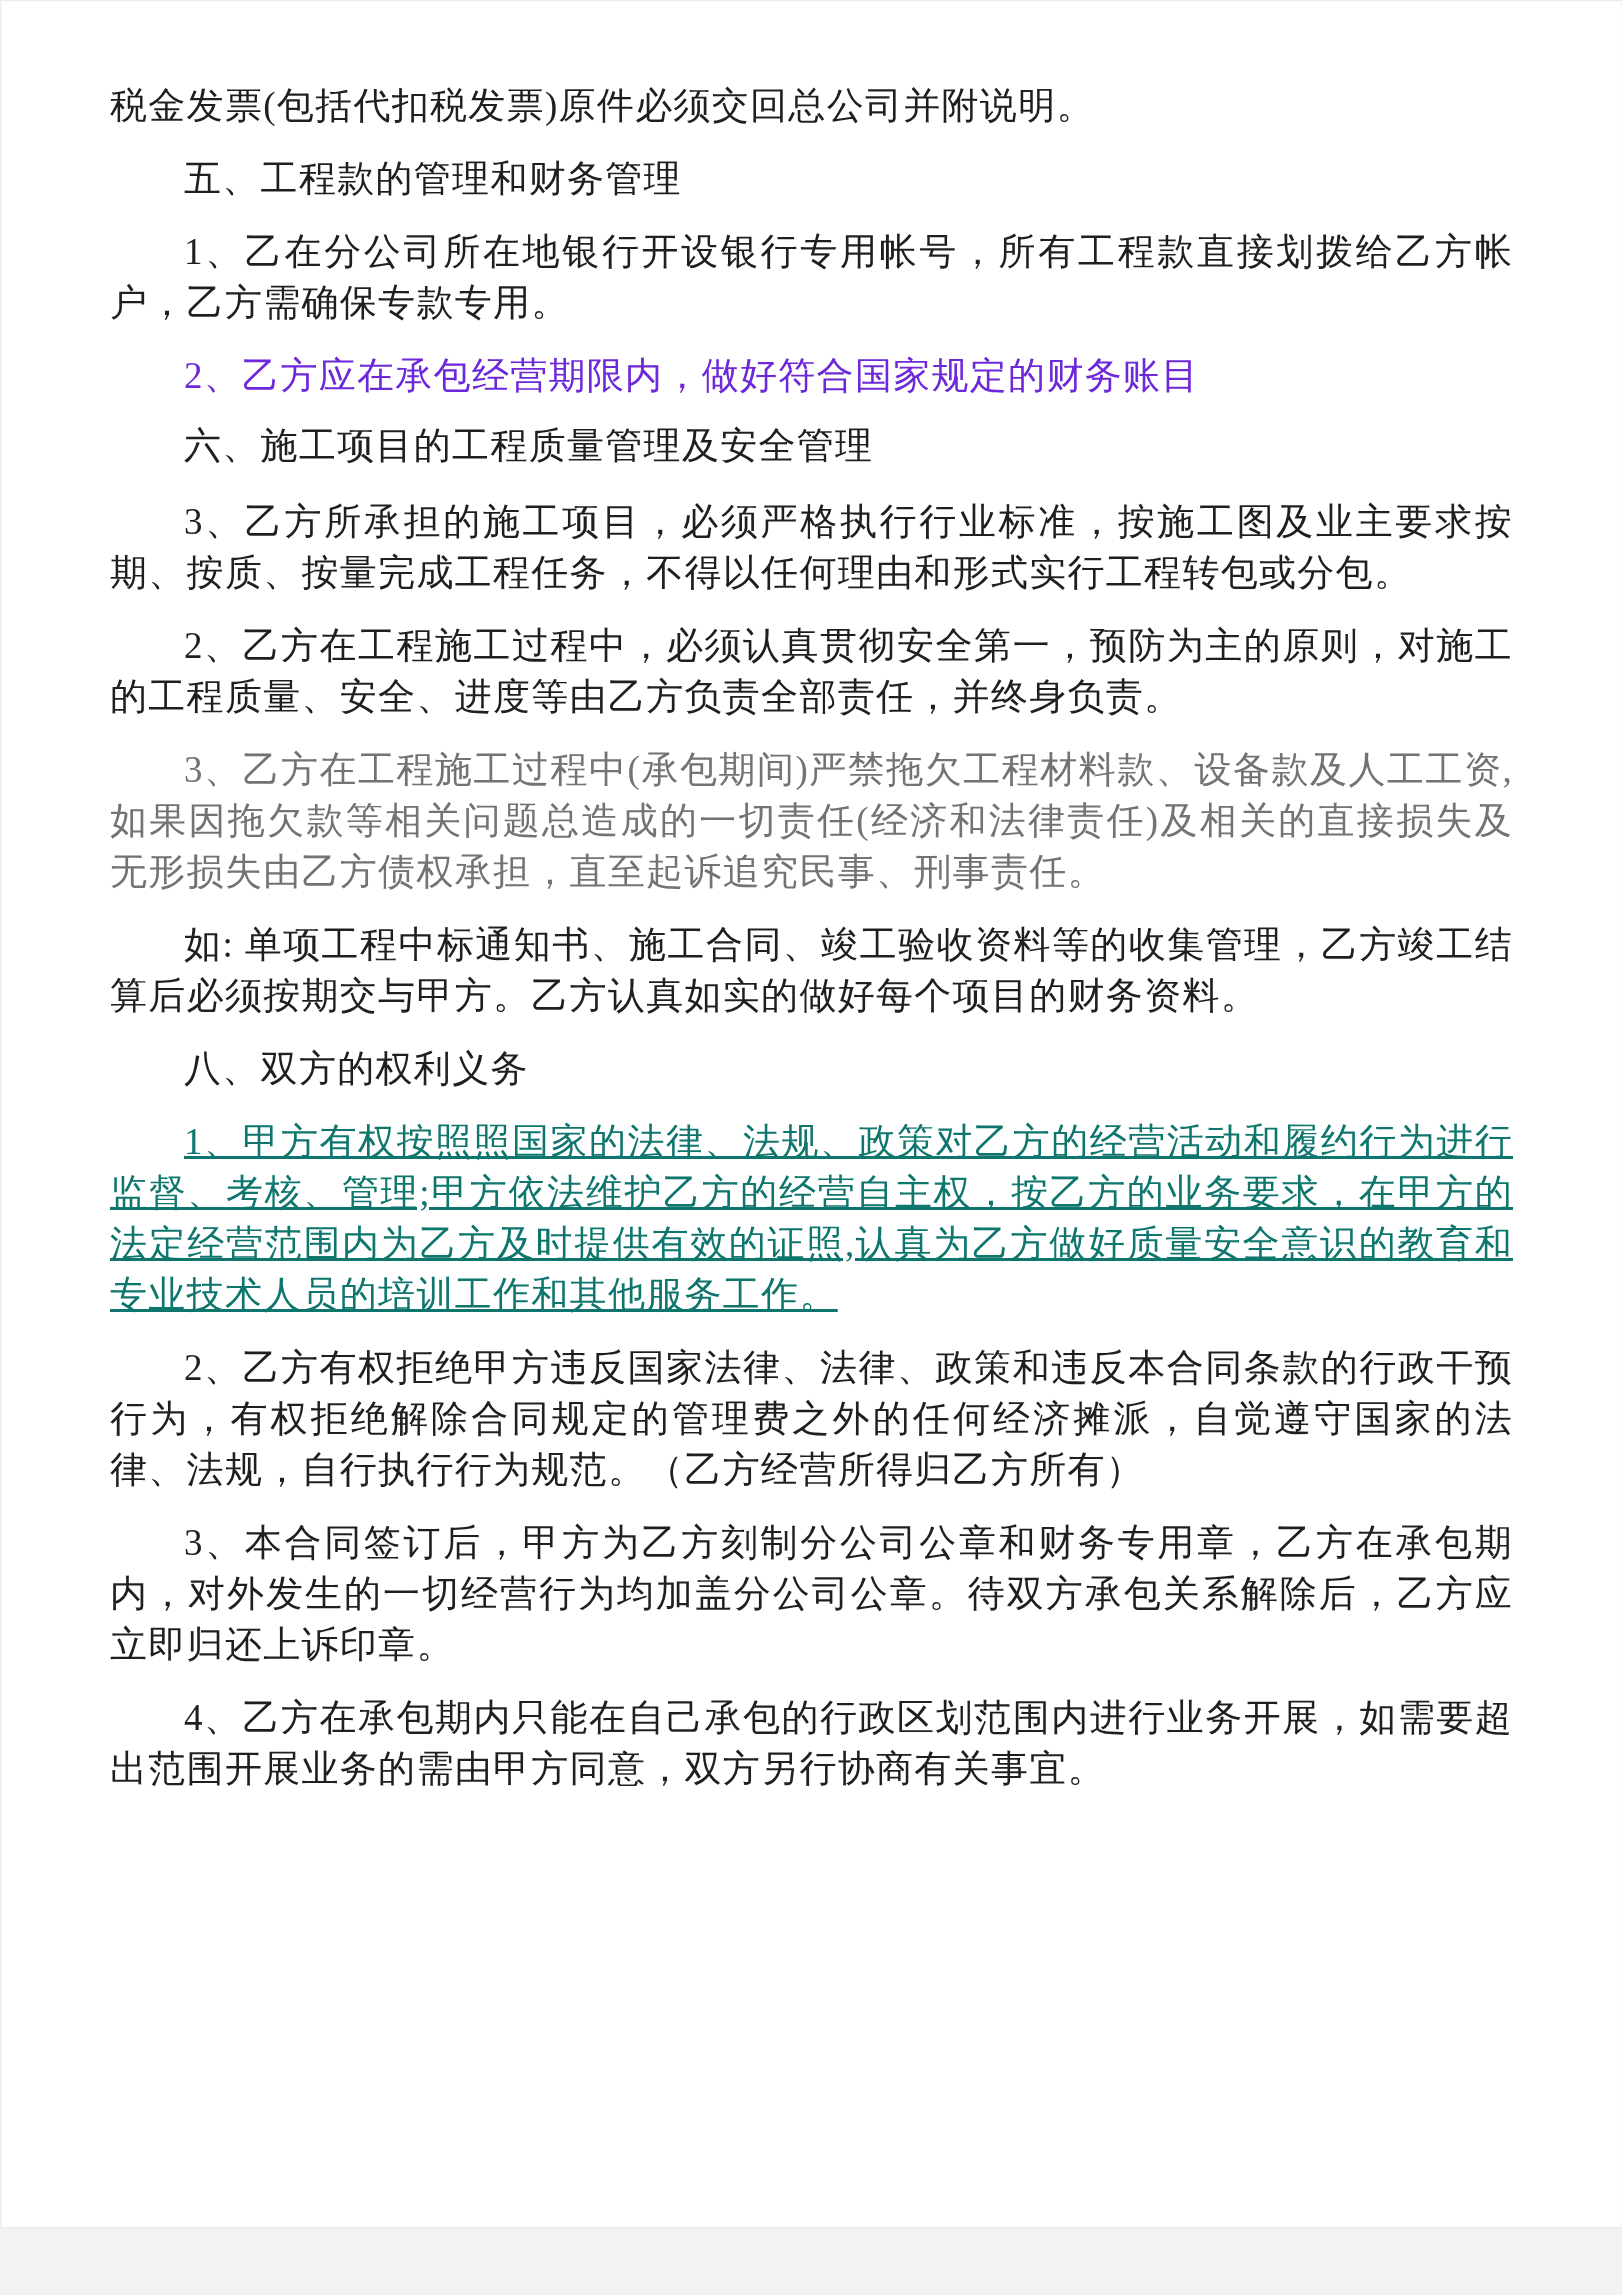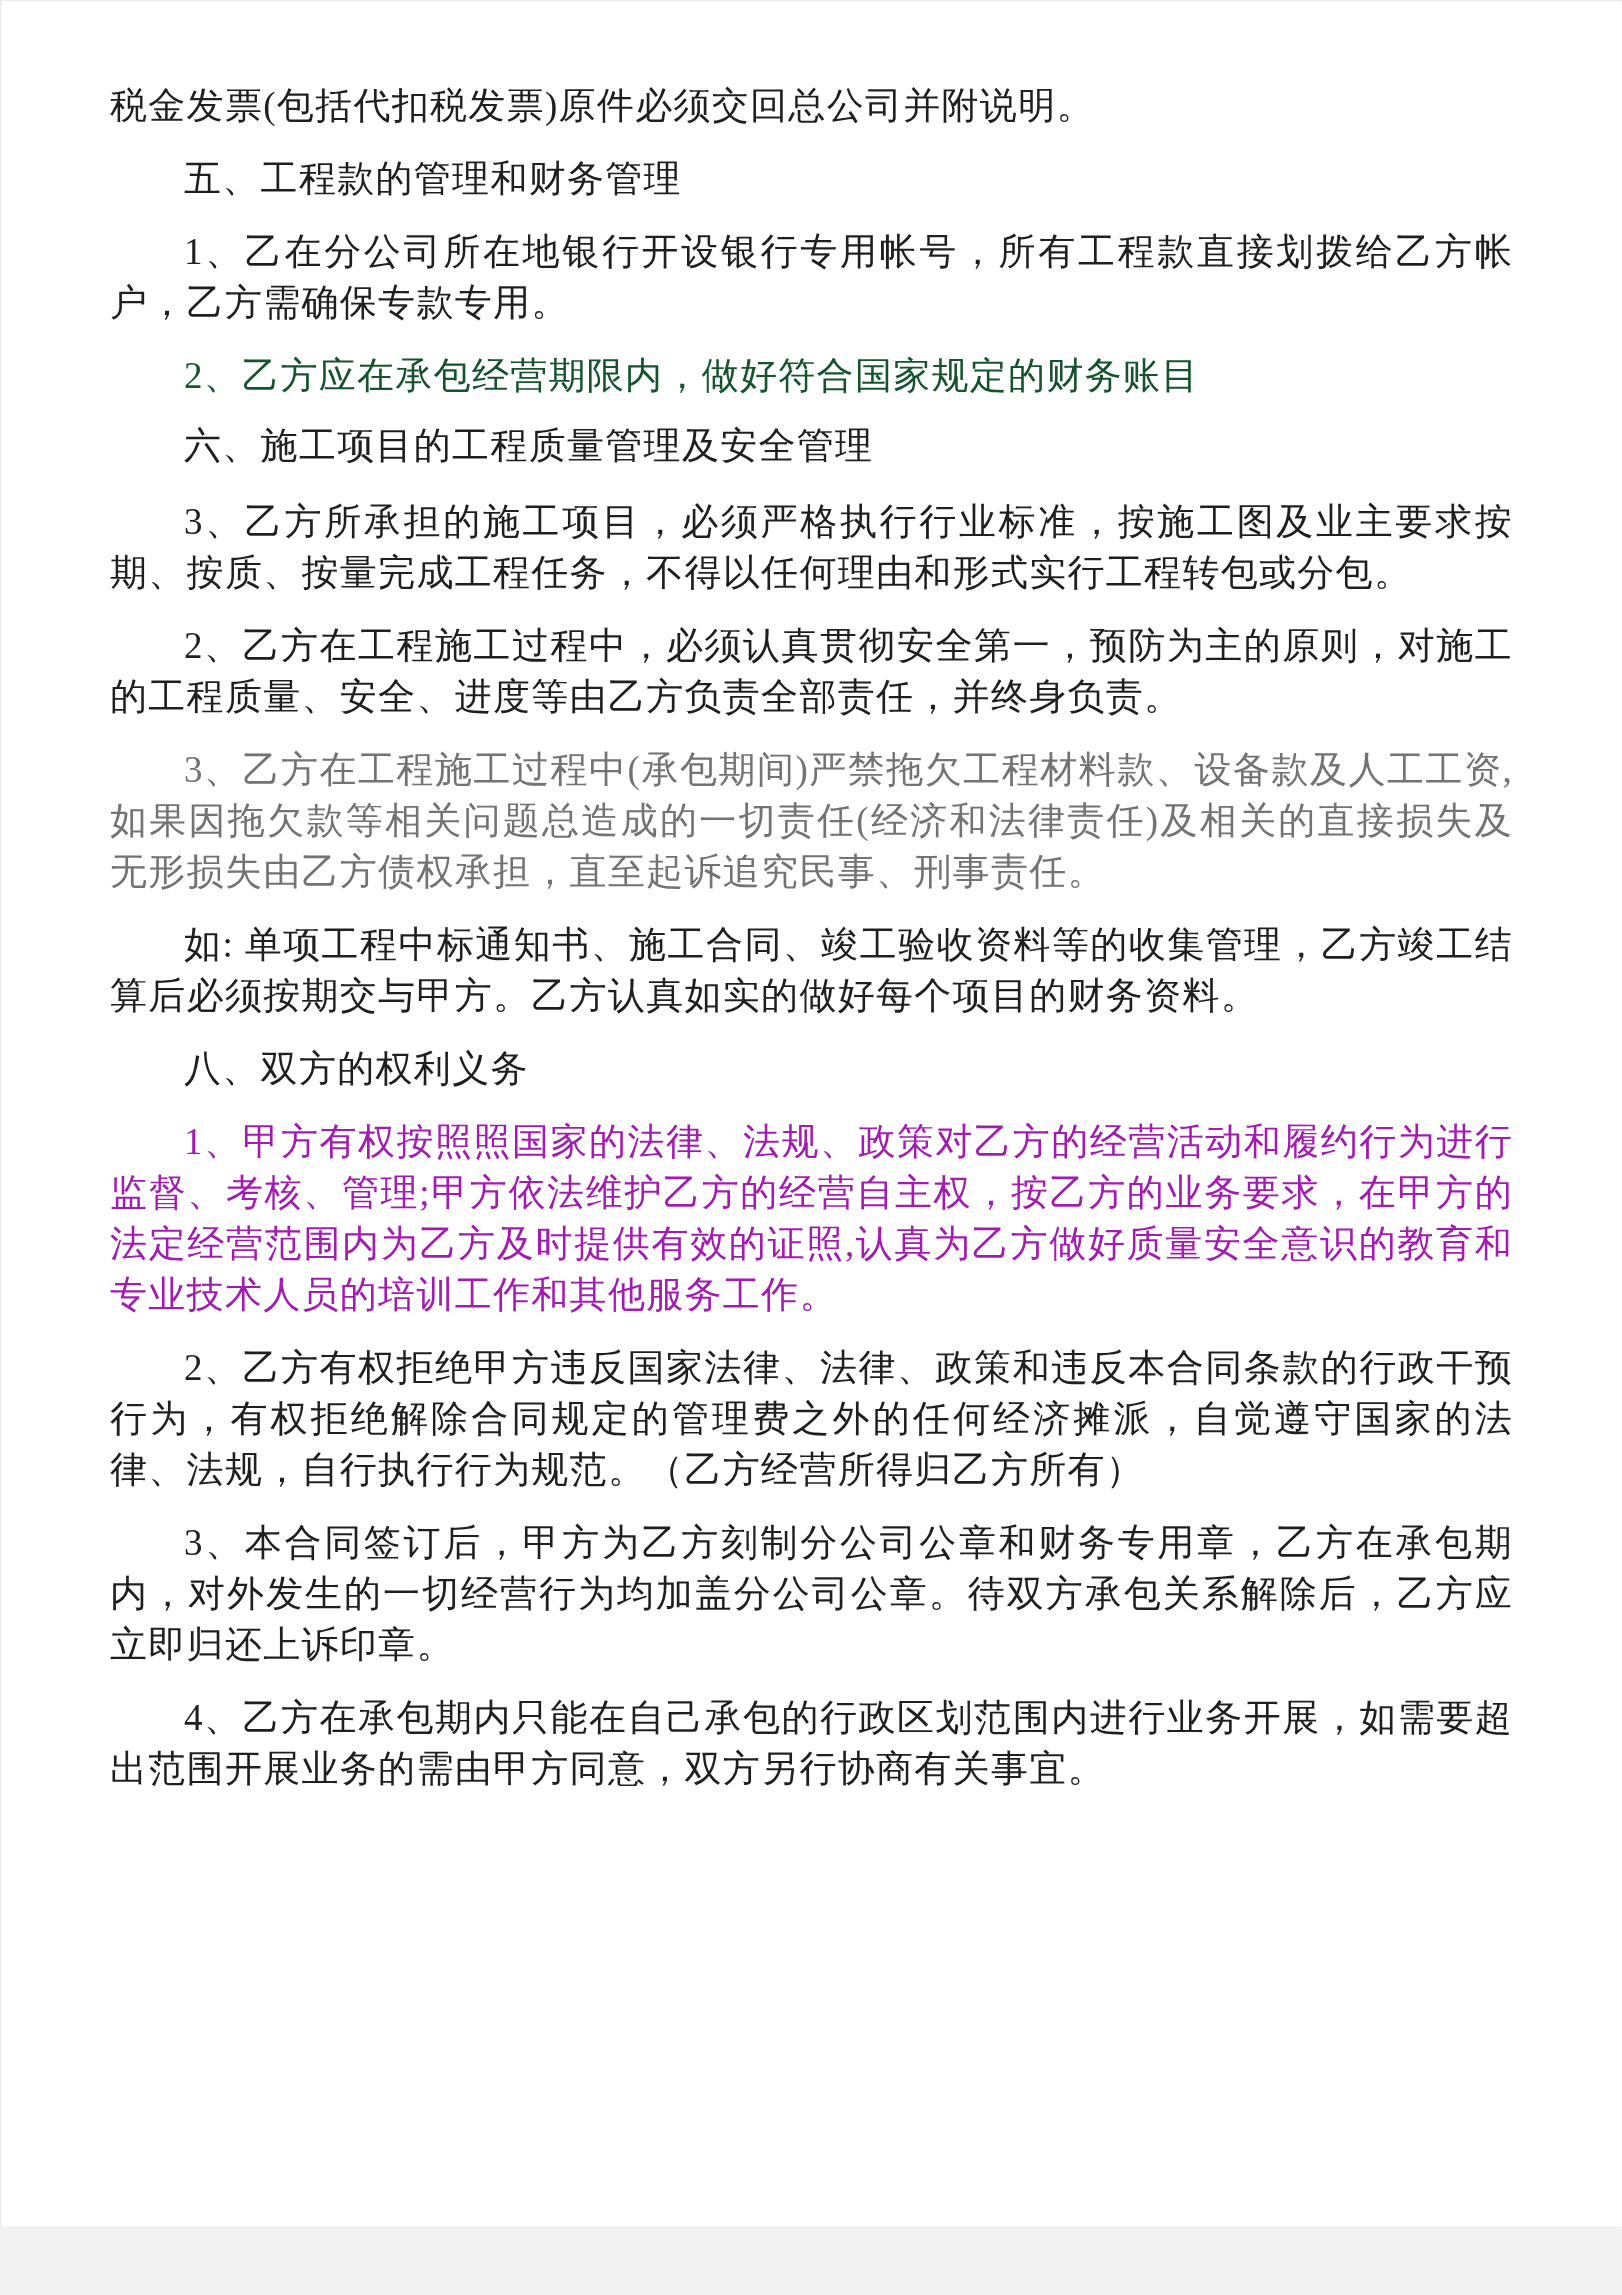--- a/index.html
+++ b/index.html
@@ -39,26 +39,26 @@
 </style>
 </head>
 <body>
 
 <div class="page" style="background: rgb(255, 255, 255);">
   <div class="doc-body">
 
   <p class="para" style="color: rgb(31, 31, 31);">税金发票(包括代扣税发票)原件必须交回总公司并附说明。</p>
       <p class="para indent" style="color: rgb(31, 31, 31);">五、工程款的管理和财务管理</p>
       <p class="para indent" style="color: rgb(31, 31, 31);">1、乙在分公司所在地银行开设银行专用帐号，所有工程款直接划拨给乙方帐户，乙方需确保专款专用。</p>
-      <p class="para indent" style="color: #14532d;">2、乙方应在承包经营期限内，做好符合国家规定的财务账目</p>
+      <p class="para indent" style="color: #6d28d9;">2、乙方应在承包经营期限内，做好符合国家规定的财务账目</p>
       <p class="para indent" style="color: rgb(31, 31, 31); font-family: Liberation Mono, monospace;">六、施工项目的工程质量管理及安全管理</p>
       <p class="para indent" style="color: rgb(31, 31, 31);">3、乙方所承担的施工项目，必须严格执行行业标准，按施工图及业主要求按期、按质、按量完成工程任务，不得以任何理由和形式实行工程转包或分包。</p>
       <p class="para indent" style="color: rgb(31, 31, 31);">2、乙方在工程施工过程中，必须认真贯彻安全第一，预防为主的原则，对施工的工程质量、安全、进度等由乙方负责全部责任，并终身负责。</p>
       <p class="para indent" style="color: #737373;">3、乙方在工程施工过程中(承包期间)严禁拖欠工程材料款、设备款及人工工资,如果因拖欠款等相关问题总造成的一切责任(经济和法律责任)及相关的直接损失及无形损失由乙方债权承担，直至起诉追究民事、刑事责任。</p>
       <p class="para indent" style="color: rgb(31, 31, 31);">如: 单项工程中标通知书、施工合同、竣工验收资料等的收集管理，乙方竣工结算后必须按期交与甲方。乙方认真如实的做好每个项目的财务资料。</p>
       <p class="para indent" style="color: rgb(31, 31, 31);">八、双方的权利义务</p>
-      <p class="para indent" style="color: #a21caf;">1、甲方有权按照照国家的法律、法规、政策对乙方的经营活动和履约行为进行监督、考核、管理;甲方依法维护乙方的经营自主权，按乙方的业务要求，在甲方的法定经营范围内为乙方及时提供有效的证照,认真为乙方做好质量安全意识的教育和专业技术人员的培训工作和其他服务工作。</p>
+      <p class="para indent" style="color: #0f766e; text-decoration: underline;">1、甲方有权按照照国家的法律、法规、政策对乙方的经营活动和履约行为进行监督、考核、管理;甲方依法维护乙方的经营自主权，按乙方的业务要求，在甲方的法定经营范围内为乙方及时提供有效的证照,认真为乙方做好质量安全意识的教育和专业技术人员的培训工作和其他服务工作。</p>
       <p class="para indent" style="color: rgb(31, 31, 31);">2、乙方有权拒绝甲方违反国家法律、法律、政策和违反本合同条款的行政干预行为，有权拒绝解除合同规定的管理费之外的任何经济摊派，自觉遵守国家的法律、法规，自行执行行为规范。（乙方经营所得归乙方所有）</p>
       <p class="para indent" style="color: rgb(31, 31, 31);">3、本合同签订后，甲方为乙方刻制分公司公章和财务专用章，乙方在承包期内，对外发生的一切经营行为均加盖分公司公章。待双方承包关系解除后，乙方应立即归还上诉印章。</p>
       <p class="para indent" style="color: rgb(31, 31, 31);">4、乙方在承包期内只能在自己承包的行政区划范围内进行业务开展，如需要超出范围开展业务的需由甲方同意，双方另行协商有关事宜。</p>
     </div>
 </div>
 
 
 </body></html>

